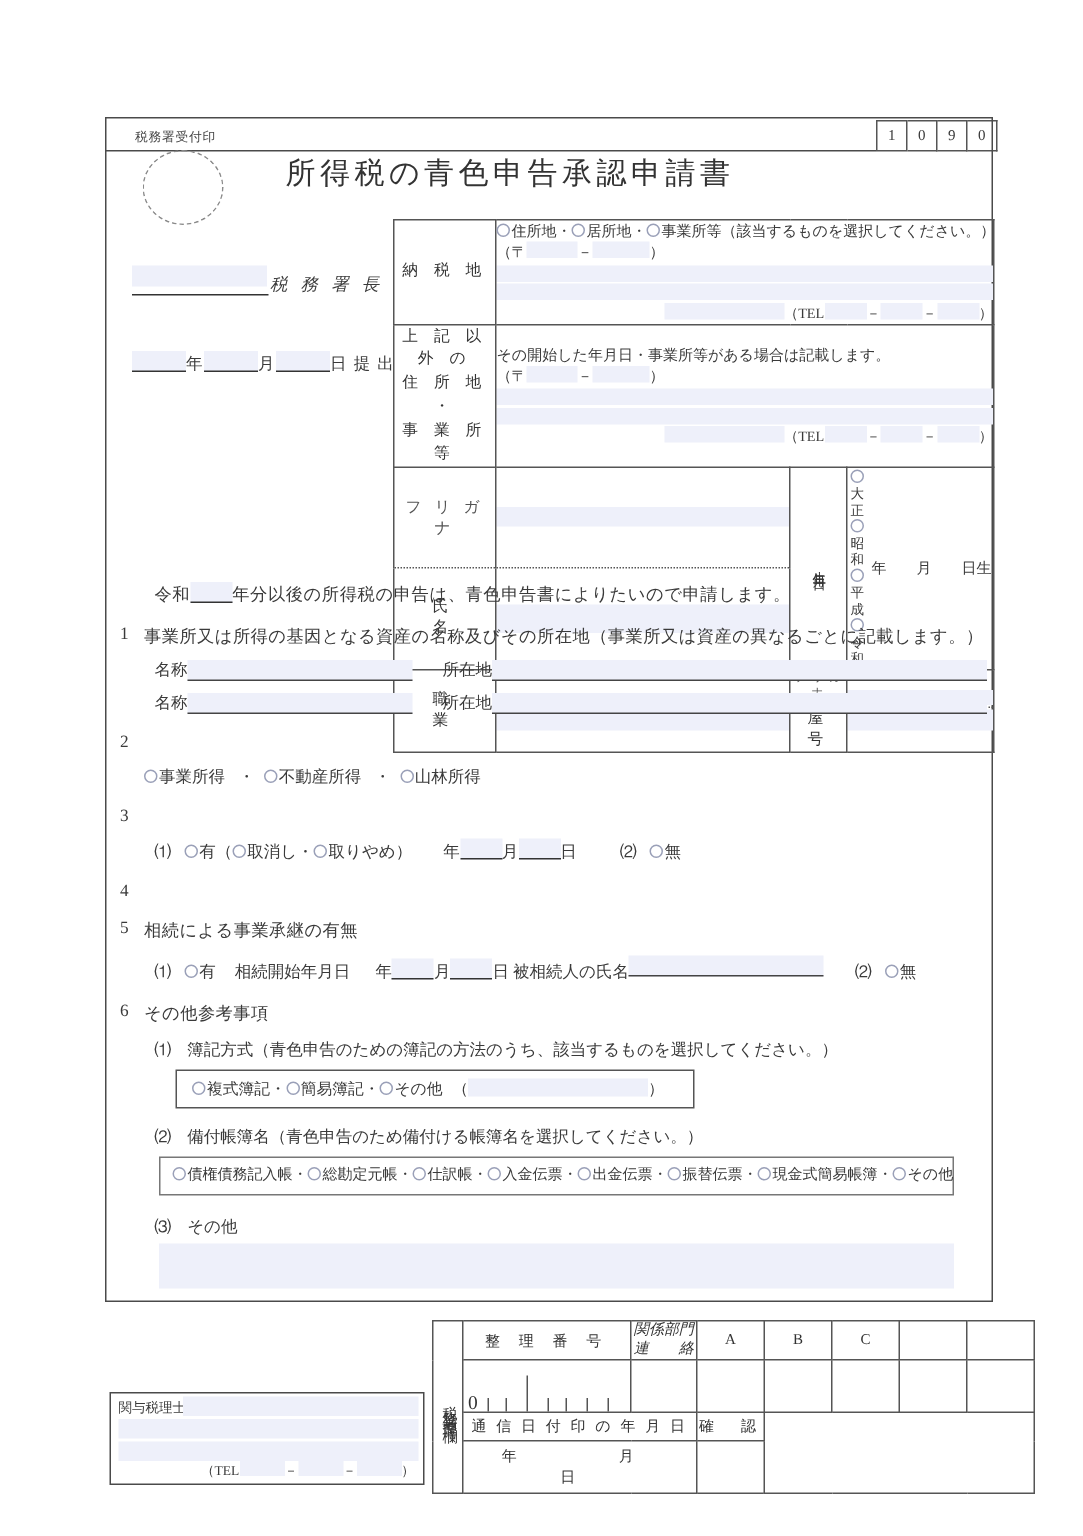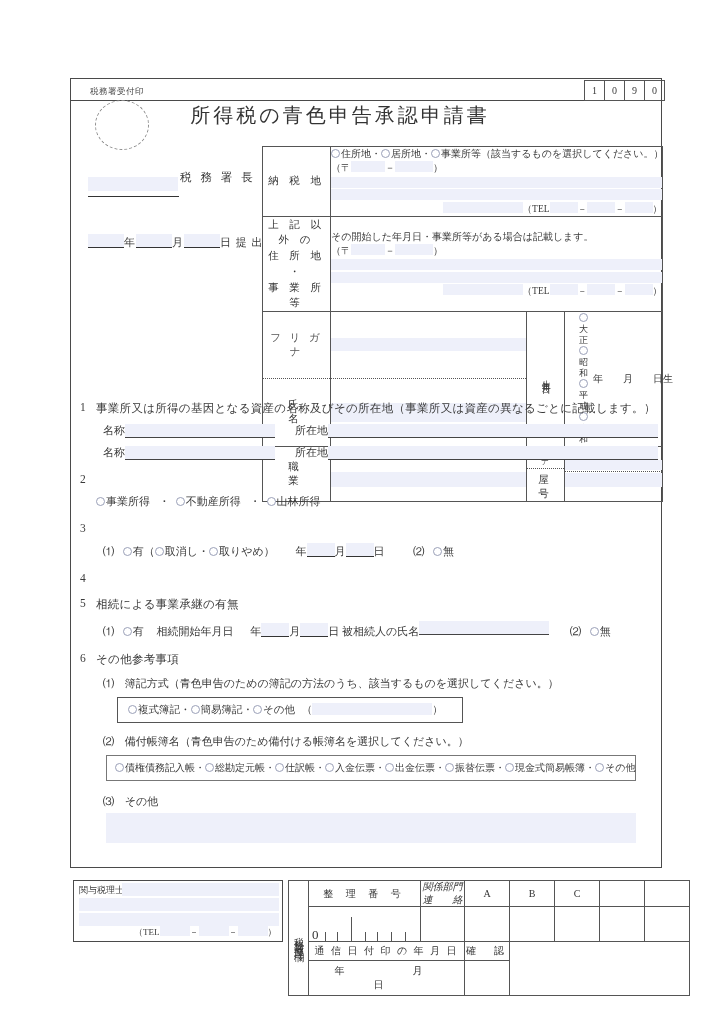--- a/index.html
+++ b/index.html
@@ -34,21 +34,21 @@
   .code-box .cell{
     width:19px;height:19px;border:1px solid #555;border-left:none;
     display:flex;align-items:center;justify-content:center;font-size:10px;
   }
   .code-box .cell:first-child{border-left:1px solid #555;}
   .hdr-rule{position:absolute;left:70px;top:100px;width:514px;height:1px;background:#4a4a4a;}
 
   
   .office-fill{position:absolute;left:88px;top:177px;width:90px;height:14px;}
   .office-line{position:absolute;left:88px;top:196px;width:91px;height:1.1px;background:#333;}
-  .office-label{position:absolute;left:180px;top:170px;font-size:11.5px;letter-spacing:3px;white-space:nowrap;}
+  .office-label{position:absolute;left:180px;top:182px;font-size:11.5px;letter-spacing:3px;white-space:nowrap;font-style:italic;}
 
   .submit-row{position:absolute;left:88px;top:234px;font-size:11px;white-space:nowrap;letter-spacing:1px;}
   .ul{display:inline-block;border-bottom:1.1px solid #333;background:#eef0fa;height:13px;vertical-align:-2px;}
 
   
   .rtable{position:absolute;left:262px;top:146px;width:400px;border-collapse:collapse;
           table-layout:fixed;}
   .rtable td{border:1px solid #555;padding:0;vertical-align:middle;font-size:10.5px;}
   .vlabel{text-align:center;letter-spacing:4px;line-height:1.35;color:#333;font-size:10.5px;}
   .cellpad{padding:2px 4px;}
@@ -71,21 +71,21 @@
   .nm-row{margin-left:33px;margin-top:7px;font-size:11px;white-space:nowrap;display:flex;align-items:flex-end;}
   .nm-row .lb{margin-right:0px;}
   .ln{display:inline-block;border-bottom:1.1px solid #444;background:#eef0fa;height:13px;}
   .bk-box{margin-left:47px;margin-top:6px;width:346px;border:1px solid #555;padding:5px 10px;
           font-size:10.5px;box-sizing:border-box;white-space:nowrap;}
   .led-box{margin-left:36px;margin-top:6px;width:530px;border:1px solid #777;padding:4px 8px;
            font-size:10px;line-height:1.6;box-sizing:border-box;white-space:nowrap;}
   .other-fill{margin-left:36px;margin-top:4px;width:530px;height:30px;}
 
   
-  .zeirishi{position:absolute;left:73px;top:880px;width:210px;height:62px;
+  .zeirishi{position:absolute;left:73px;top:928px;width:210px;height:62px;
             border:1.2px solid #4a4a4a;box-sizing:border-box;}
   .zeirishi .lbl{position:absolute;left:5px;top:3px;font-size:9px;}
   .zeirishi .f1{position:absolute;left:48px;top:2px;width:157px;height:13px;}
   .zeirishi .f2{position:absolute;left:5px;top:17px;width:200px;height:13px;}
   .zeirishi .f3{position:absolute;left:5px;top:32px;width:200px;height:13px;}
   .zeirishi .tel{position:absolute;left:60px;top:45px;font-size:9px;white-space:nowrap;}
 
   .ftable{position:absolute;left:288px;top:880px;border-collapse:collapse;table-layout:fixed;}
   .ftable td{border:1px solid #555;font-size:10px;text-align:center;padding:0;color:#333;}
   .fv{writing-mode:vertical-rl;letter-spacing:3px;font-size:10px;line-height:1;
@@ -162,21 +162,21 @@
     </tr>
 
     <tr>
       <td class="furi" style="border-bottom:none">フ リ ガ ナ</td>
       <td style="border-bottom:none">
         <div class="fill" style="height:13px"></div>
       </td>
       <td rowspan="2" class="vlabel" style="font-size:9px;letter-spacing:0;line-height:1.25">
         <span style="writing-mode:vertical-rl;letter-spacing:2px;display:inline-block;height:46px">生年月日</span>
       </td>
-      <td rowspan="2" style="padding:1px 14px">
+      <td rowspan="2" style="padding:1px 2px">
         <div style="display:flex;align-items:center">
           <div style="font-size:9px;line-height:1.22">
             <div><span class="radio"></span><span>大正</span></div>
             <div><span class="radio"></span><span>昭和</span></div>
             <div><span class="radio"></span><span>平成</span></div>
             <div><span class="radio"></span><span>令和</span></div>
           </div>
           <div style="font-size:10px;margin-left:4px;white-space:nowrap">年　　月　　日生</div>
         </div>
       </td>
@@ -202,20 +202,23 @@
         <div class="fill" style="height:10px"></div>
         <div style="border-top:1.3px dotted #555;margin:1px 0"></div>
         <div class="fill" style="height:14px"></div>
       </td>
     </tr>
   </tbody>
     </table>
 
   <div class="body">
 
+    <div class="lead">
+      <span>令和</span><span class="ul" style="width:28px"></span><span>年分以後の所得税の申告は、青色申告書によりたいので申請します。</span>
+    </div>
 
     <div class="sec">
       <div class="num">1</div>
       <div class="txt">事業所又は所得の基因となる資産の名称及びその所在地（事業所又は資産の異なるごとに記載します。）</div>
     </div>
     <div class="nm-row">
       <span class="lb">名称</span>
         <span class="ln" style="width:150px"></span>
       <span class="lb" style="margin-left:20px">所在地</span>
         <span class="ln" style="width:330px"></span>

